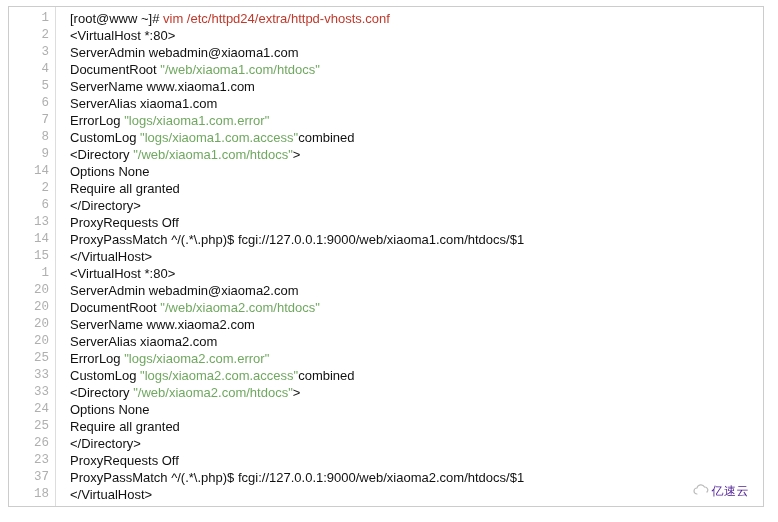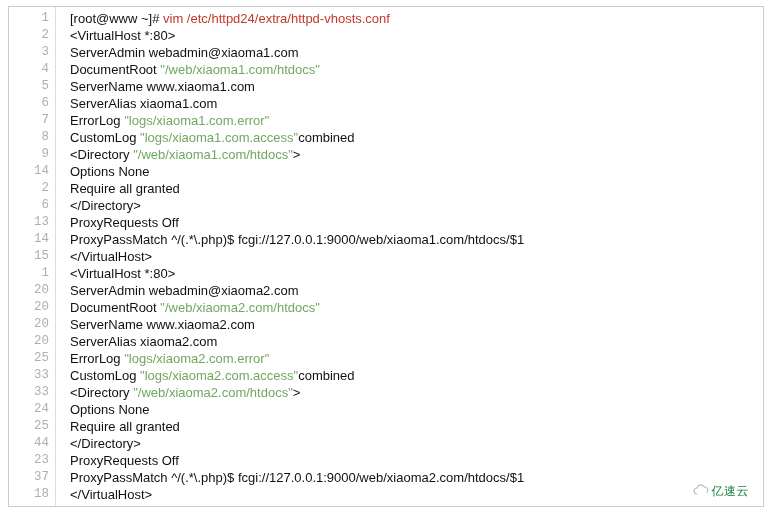--- a/index.html
+++ b/index.html
@@ -45,21 +45,21 @@
   .ln { display: block; height: 17px; }
   .prompt-user { color: #111; }
   .prompt-cmd  { color: #c1392b; }  
   .string      { color: #6fa85f; }  
   .watermark {
     position: absolute;
     right: 14px;
     bottom: 6px;
     font-family: Arial, sans-serif;
     font-size: 12px;
-    color: #15803d;
+    color: #4c1d95;
     letter-spacing: 0.5px;
     pointer-events: none;
   }
   .watermark .wm-icon {
     display: inline-block;
     vertical-align: middle;
     margin-right: 2px;
   }
 </style>
 </head>
@@ -85,21 +85,21 @@
       <span class="ln">1</span>
       <span class="ln">20</span>
       <span class="ln">20</span>
       <span class="ln">20</span>
       <span class="ln">20</span>
       <span class="ln">25</span>
       <span class="ln">33</span>
       <span class="ln">33</span>
       <span class="ln">24</span>
       <span class="ln">25</span>
-      <span class="ln">44</span>
+      <span class="ln">26</span>
       <span class="ln">23</span>
       <span class="ln">37</span>
       <span class="ln">18</span>
     </div>
   <div class="code" id="code"><span class="line"><span class="prompt-user">[root@www ~]# </span><span class="prompt-cmd">vim /etc/httpd24/extra/httpd-vhosts.conf</span></span><span class="line"><span>&lt;VirtualHost *:80&gt;</span></span><span class="line"><span>ServerAdmin webadmin@xiaoma1.com</span></span><span class="line"><span>DocumentRoot </span><span class="string">"/web/xiaoma1.com/htdocs"</span></span><span class="line"><span>ServerName www.xiaoma1.com</span></span><span class="line"><span>ServerAlias xiaoma1.com</span></span><span class="line"><span>ErrorLog </span><span class="string">"logs/xiaoma1.com.error"</span></span><span class="line"><span>CustomLog </span><span class="string">"logs/xiaoma1.com.access"</span><span>combined</span></span><span class="line"><span>&lt;Directory </span><span class="string">"/web/xiaoma1.com/htdocs"</span><span>&gt;</span></span><span class="line"><span>Options None</span></span><span class="line"><span>Require all granted</span></span><span class="line"><span>&lt;/Directory&gt;</span></span><span class="line"><span>ProxyRequests Off</span></span><span class="line"><span>ProxyPassMatch ^/(.*\.php)$ fcgi://127.0.0.1:9000/web/xiaoma1.com/htdocs/$1</span></span><span class="line"><span>&lt;/VirtualHost&gt;</span></span><span class="line"><span>&lt;VirtualHost *:80&gt;</span></span><span class="line"><span>ServerAdmin webadmin@xiaoma2.com</span></span><span class="line"><span>DocumentRoot </span><span class="string">"/web/xiaoma2.com/htdocs"</span></span><span class="line"><span>ServerName www.xiaoma2.com</span></span><span class="line"><span>ServerAlias xiaoma2.com</span></span><span class="line"><span>ErrorLog </span><span class="string">"logs/xiaoma2.com.error"</span></span><span class="line"><span>CustomLog </span><span class="string">"logs/xiaoma2.com.access"</span><span>combined</span></span><span class="line"><span>&lt;Directory </span><span class="string">"/web/xiaoma2.com/htdocs"</span><span>&gt;</span></span><span class="line"><span>Options None</span></span><span class="line"><span>Require all granted</span></span><span class="line"><span>&lt;/Directory&gt;</span></span><span class="line"><span>ProxyRequests Off</span></span><span class="line"><span>ProxyPassMatch ^/(.*\.php)$ fcgi://127.0.0.1:9000/web/xiaoma2.com/htdocs/$1</span></span><span class="line"><span>&lt;/VirtualHost&gt;</span></span></div>
   <div class="watermark">
     <span class="wm-icon">
       <svg width="18" height="12" viewBox="0 0 18 12">
         <path d="M5 10 a3 3 0 0 1 0-6 a4 4 0 0 1 7.5-1 a3 3 0 0 1 2.5 5" fill="none" stroke="#bbbbbb" stroke-width="1.2" stroke-linecap="round"></path>
       </svg>

